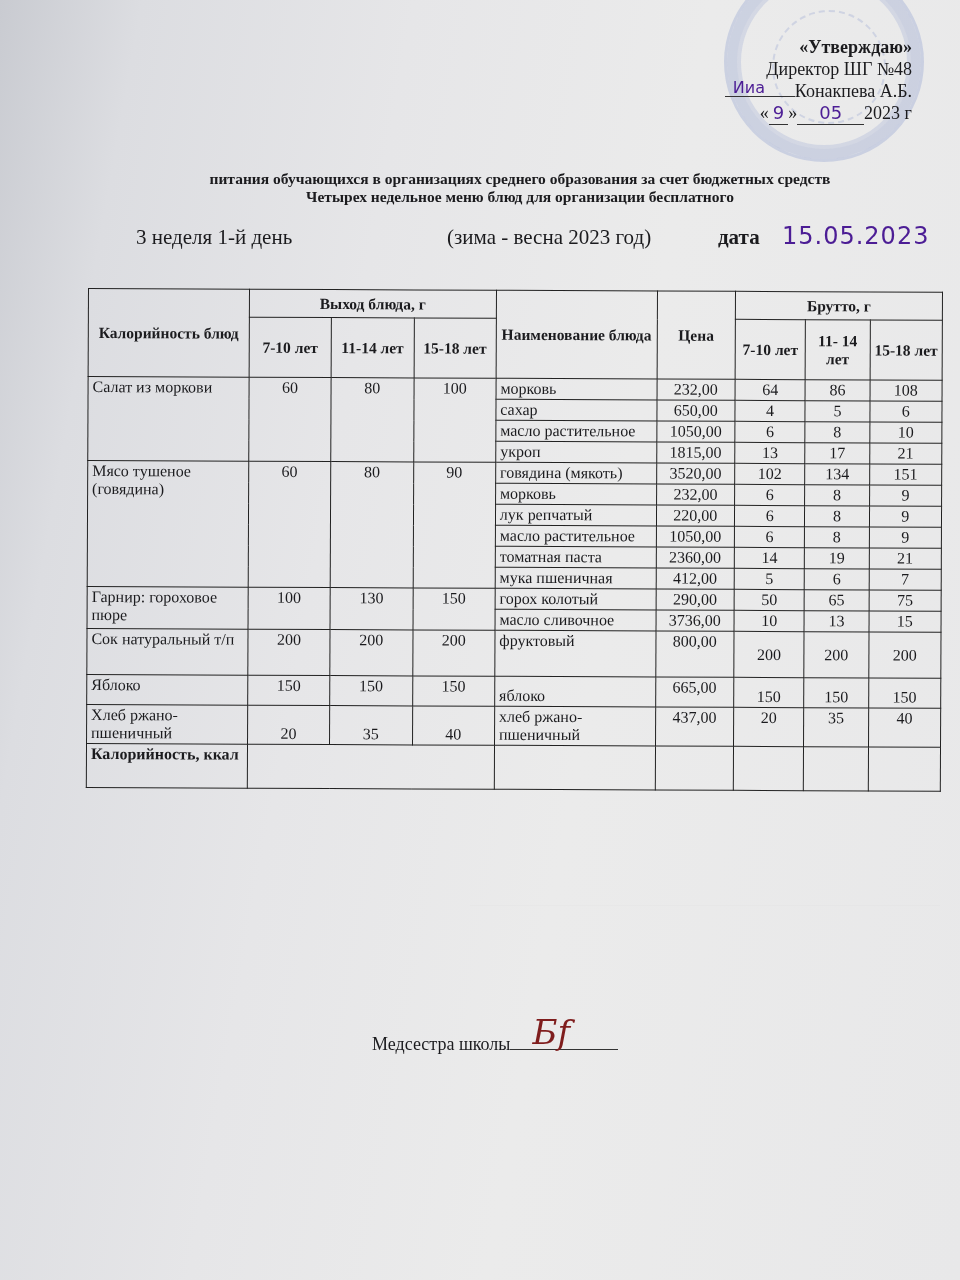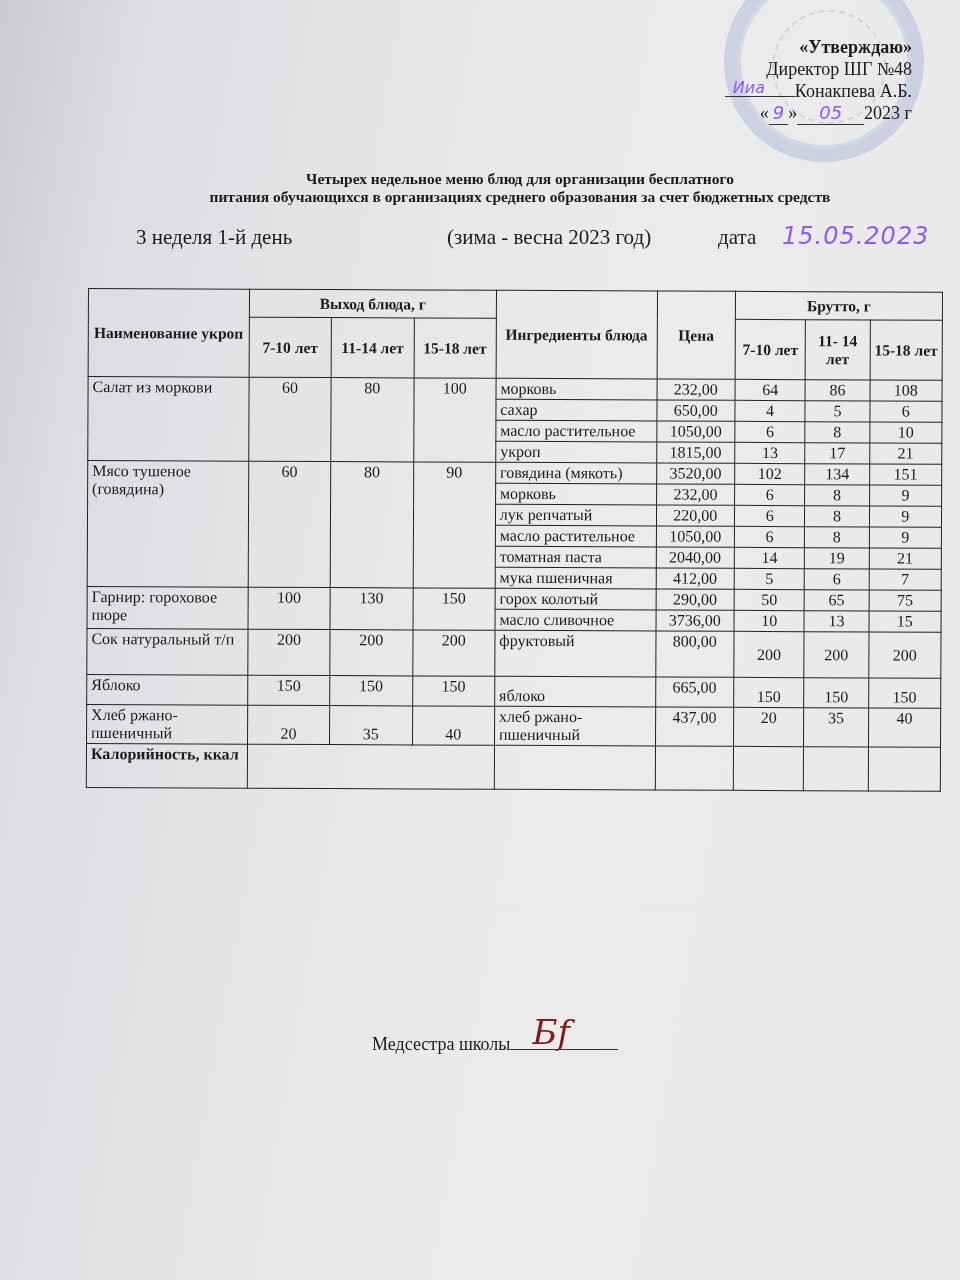--- a/index.html
+++ b/index.html
@@ -25,33 +25,33 @@
     border-radius: 50%; border: 2px dashed rgba(120,140,200,0.30);
   }
 
   .approve {
     position: absolute; right: 48px; top: 36px;
     text-align: right; font-size: 18px; line-height: 22px;
   }
   .approve .title { font-weight: bold; }
   .approve .row { position: relative; }
   .approve .sig-line { display: inline-block; width: 70px; border-bottom: 1px solid #333; height: 16px; vertical-align: baseline; position: relative; }
-  .handw { font-family: "DejaVu Sans", sans-serif; color: #8b5cf6; font-style: italic; font-weight: normal; }
+  .handw { font-family: "DejaVu Sans", sans-serif; color: #4c1d95; font-weight: normal; }
   .approve .under { display:inline-block; border-bottom: 1px solid #333; padding: 0 4px; }
 
   .heading {
     position: absolute; left: 100px; top: 170px; width: 840px;
     text-align: center; font-weight: bold; font-size: 15.5px; line-height: 18px;
   }
   .subline {
     position: absolute; top: 225px; font-size: 21px;
   }
   .week { left: 136px; }
   .season { left: 447px; }
-  .datelbl { left: 718px; }
+  .datelbl { left: 718px; font-weight: bold; }
   .dateval { left: 782px; top: 222px; font-size: 24px; letter-spacing: 1px; }
 
   table.menu {
     position: absolute; left: 88px; top: 288px; width: 855px;
     border-collapse: collapse; font-size: 16px;
     transform: rotate(0.25deg); transform-origin: left top;
   }
   table.menu td, table.menu th {
     border: 1.5px solid #222; padding: 1px 4px; vertical-align: top; line-height: 18px;
   }
@@ -89,22 +89,22 @@
     <div>Директор ШГ №48</div>
     <div class="row">
       <span class="sig-line"><span class="handw" style="position:absolute;left:8px;top:-4px;font-size:16px;">Ииа</span></span><span>Конакпева А.Б.</span>
     </div>
     <div class="row">
       «<span class="under handw">9</span>»<span class="under handw" style="padding:0 22px;">05</span><span>2023 г</span>
     </div>
   </div>
 
   <div class="heading">
+    <div>питания обучающихся в организациях среднего образования за счет бюджетных средств</div>
     <div>Четырех недельное меню блюд для организации бесплатного</div>
-    <div>питания обучающихся в организациях среднего образования за счет бюджетных средств</div>
   </div>
 
   <div class="subline week">3 неделя 1-й день</div>
   <div class="subline season">(зима - весна 2023 год)</div>
   <div class="subline datelbl">дата</div>
   <div class="subline dateval handw">15.05.2023</div>
 
   <table class="menu">
     <colgroup>
       <col class="col-name">
@@ -112,23 +112,23 @@
         <col class="col-y">
         <col class="col-y">
       <col class="col-ing">
         <col class="col-price">
         <col class="col-b1">
         <col class="col-b2">
         <col class="col-b3">
     </colgroup>
     <thead>
       <tr style="height:28px;">
-        <th rowspan="2">Наименование укроп</th>
+        <th rowspan="2">Калорийность блюд</th>
         <th colspan="3">Выход блюда, г</th>
-        <th rowspan="2">Ингредиенты блюда</th>
+        <th rowspan="2">Наименование блюда</th>
         <th rowspan="2">Цена</th>
         <th colspan="3">Брутто, г</th>
       </tr>
       <tr style="height:60px;">
         <th>7-10 лет</th>
         <th>11-14 лет</th>
         <th>15-18 лет</th>
         <th>7-10 лет</th>
         <th>11- 14 лет</th>
         <th>15-18 лет</th>
@@ -196,21 +196,21 @@
       </tr>
       <tr>
         <td>масло растительное</td>
         <td class="price">1050,00</td>
         <td class="num" style="vertical-align:middle;">6</td>
         <td class="num">8</td>
         <td class="num">9</td>
       </tr>
       <tr>
         <td>томатная паста</td>
-        <td class="price">2040,00</td>
+        <td class="price">2360,00</td>
         <td class="num">14</td>
         <td class="num">19</td>
         <td class="num">21</td>
       </tr>
       <tr>
         <td>мука пшеничная</td>
         <td class="price">412,00</td>
         <td class="num">5</td>
         <td class="num">6</td>
         <td class="num">7</td>

